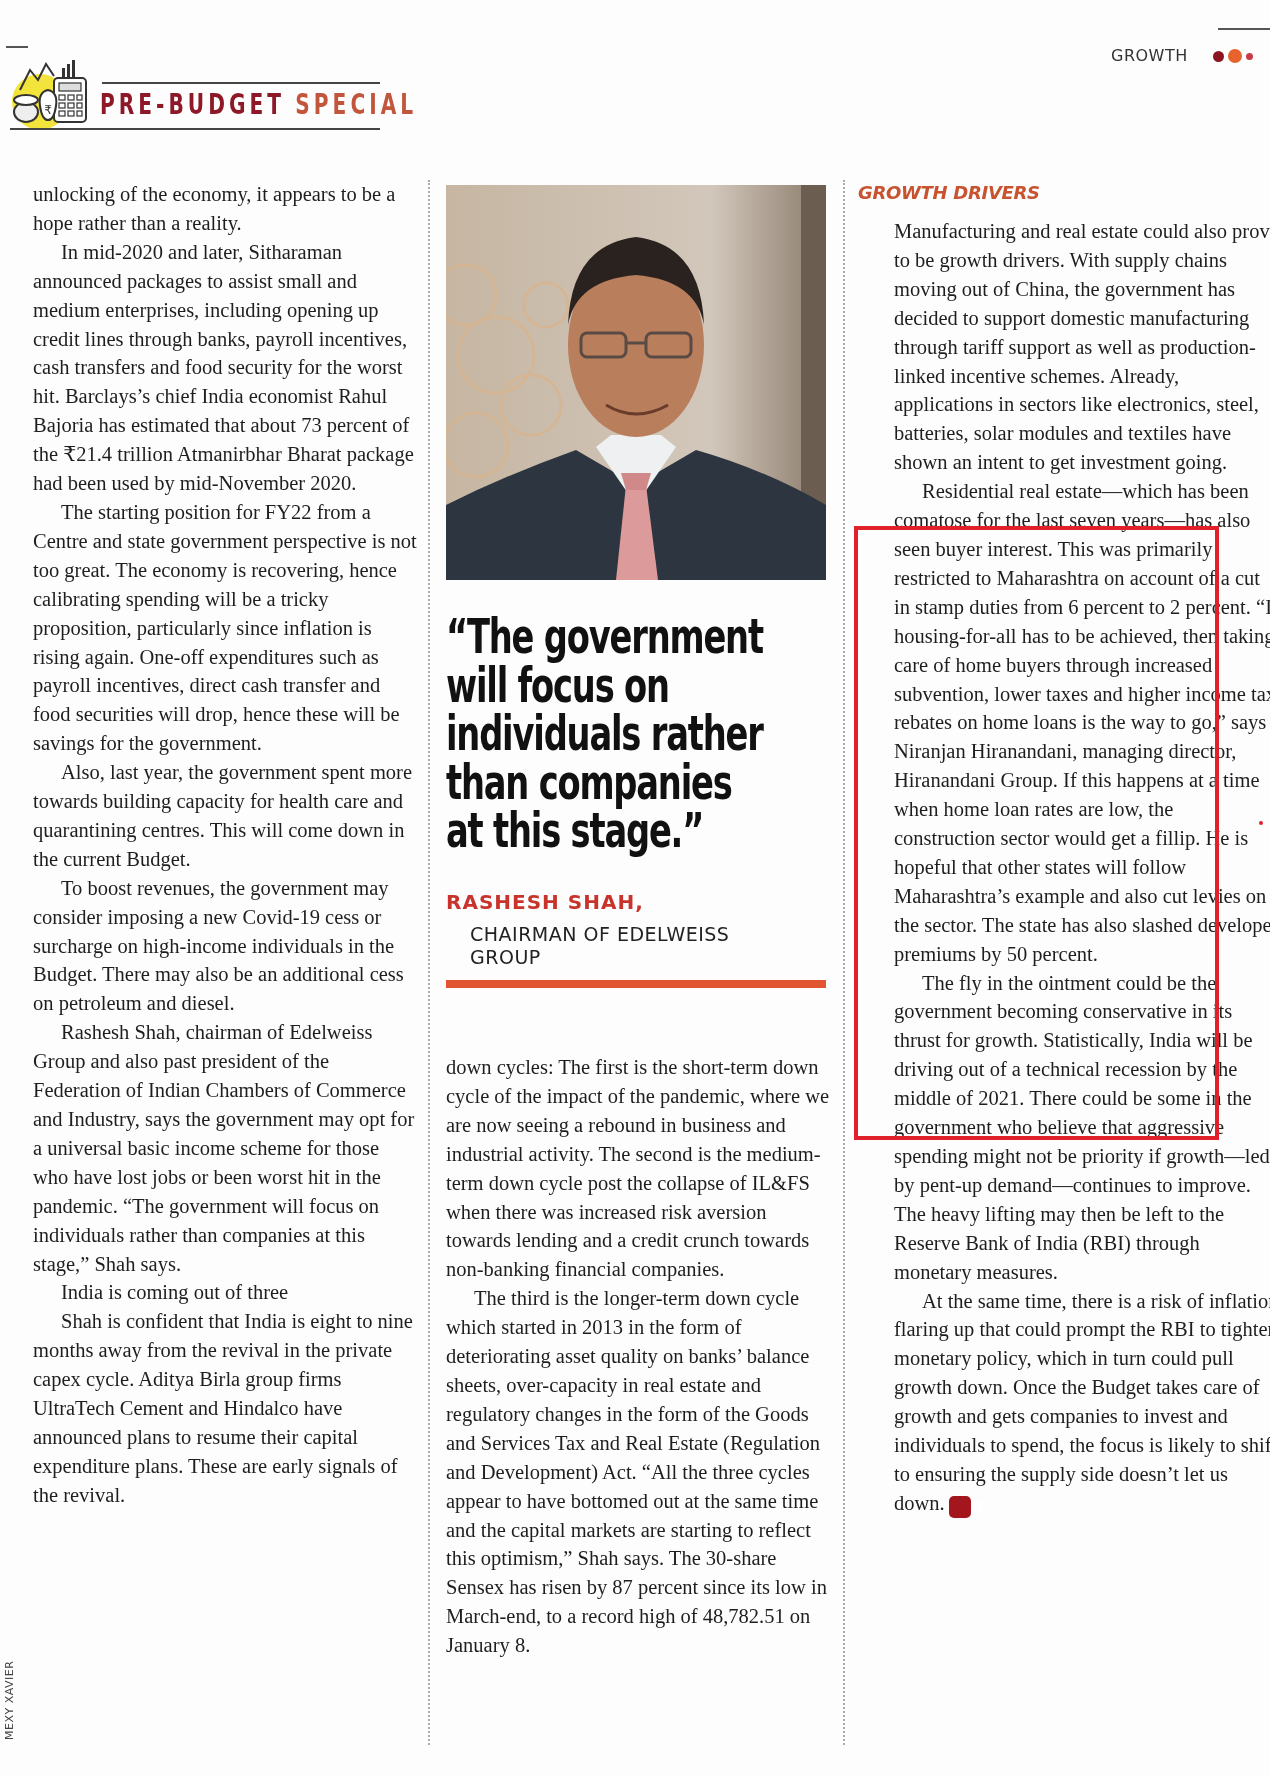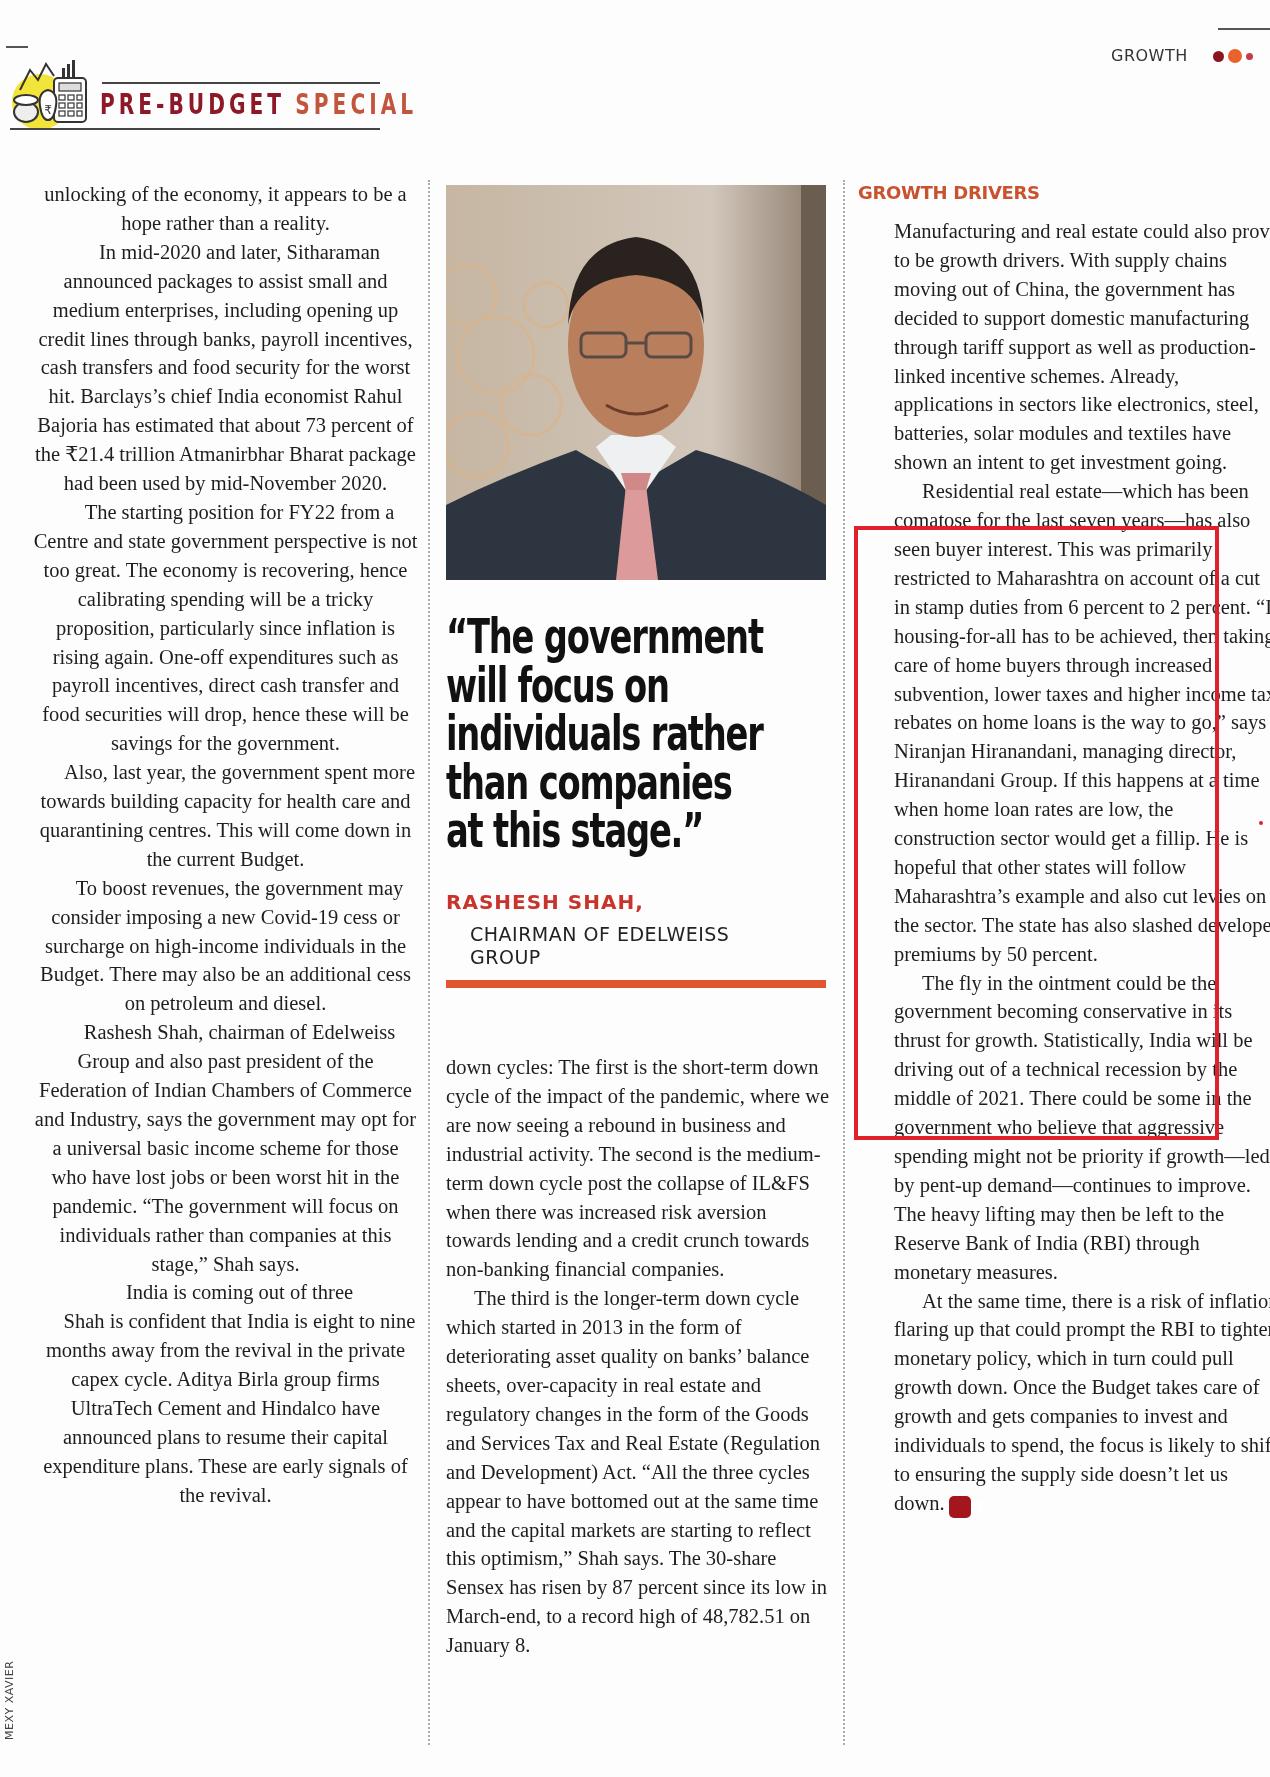--- a/index.html
+++ b/index.html
@@ -19,27 +19,27 @@
 
   .sec-line { position: absolute; left: 1218px; top: 28px; width: 52px; height: 2px; background: #555; }
   .section-label { position: absolute; left: 1111px; top: 46px; font-family: "DejaVu Sans", sans-serif; font-size: 16px; color: #333; letter-spacing: 0.5px; text-align: center; }
   .dots { position: absolute; left: 1213px; top: 49px; display: flex; align-items: center; gap: 4px; }
   .dot { border-radius: 50%; display: inline-block; }
 
   
   .col { position: absolute; font-size: 20.5px; line-height: 28.9px; }
   .col p { text-indent: 0; }
   .col p.ind { text-indent: 28px; }
-  .col-left { left: 33px; top: 180px; width: 385px; text-align: center; }
+  .col-left { left: 33px; top: 180px; width: 385px; }
   .col-mid { left: 446px; top: 1021px; width: 385px; margin-top: 32px; }
   .col-right { left: 858px; top: 217px; width: 385px; margin-left: 36px; }
 
   .vrule { position: absolute; width: 0; border-left: 2px dotted #aaa; }
 
-  .subhead { position: absolute; left: 858px; top: 182px; font-family: "DejaVu Sans", sans-serif; font-weight: bold; font-size: 18px; color: #c8532f; letter-spacing: -0.3px; }
+  .subhead { position: absolute; left: 858px; top: 182px; font-family: "DejaVu Sans", sans-serif; font-weight: bold; font-size: 18px; color: #c8532f; letter-spacing: -0.3px; font-style: italic; }
 
   .photo { position: absolute; left: 446px; top: 185px; width: 380px; height: 395px; overflow: hidden; background: #c9bfb2; }
 
   .pullquote { position: absolute; left: 446px; top: 612px; width: 385px; font-family: "DejaVu Sans Condensed", "DejaVu Sans", sans-serif; font-weight: bold; font-size: 48px; line-height: 48.5px; color: #111; letter-spacing: -1.5px; transform: scaleX(0.78); transform-origin: left top; width: 500px; }
   .attrib-name { position: absolute; left: 446px; top: 890px; font-family: "DejaVu Sans", sans-serif; font-weight: bold; font-size: 20px; color: #c8342c; letter-spacing: 1px; }
   .attrib-role { position: absolute; left: 446px; top: 923px; width: 330px; font-family: "DejaVu Sans", sans-serif; font-size: 19px; line-height: 23px; color: #222; letter-spacing: 0.5px; margin-left: 24px; }
   .attrib-bar { position: absolute; left: 446px; top: 980px; width: 380px; height: 8px; background: #e05530; }
 
   .highlight-box { position: absolute; left: 854px; top: 526px; width: 365px; height: 614px; border: 4px solid #e0202a; }
   .red-mark { position: absolute; left: 1259px; top: 821px; width: 4px; height: 4px; background: #e0202a; border-radius: 50%; }

